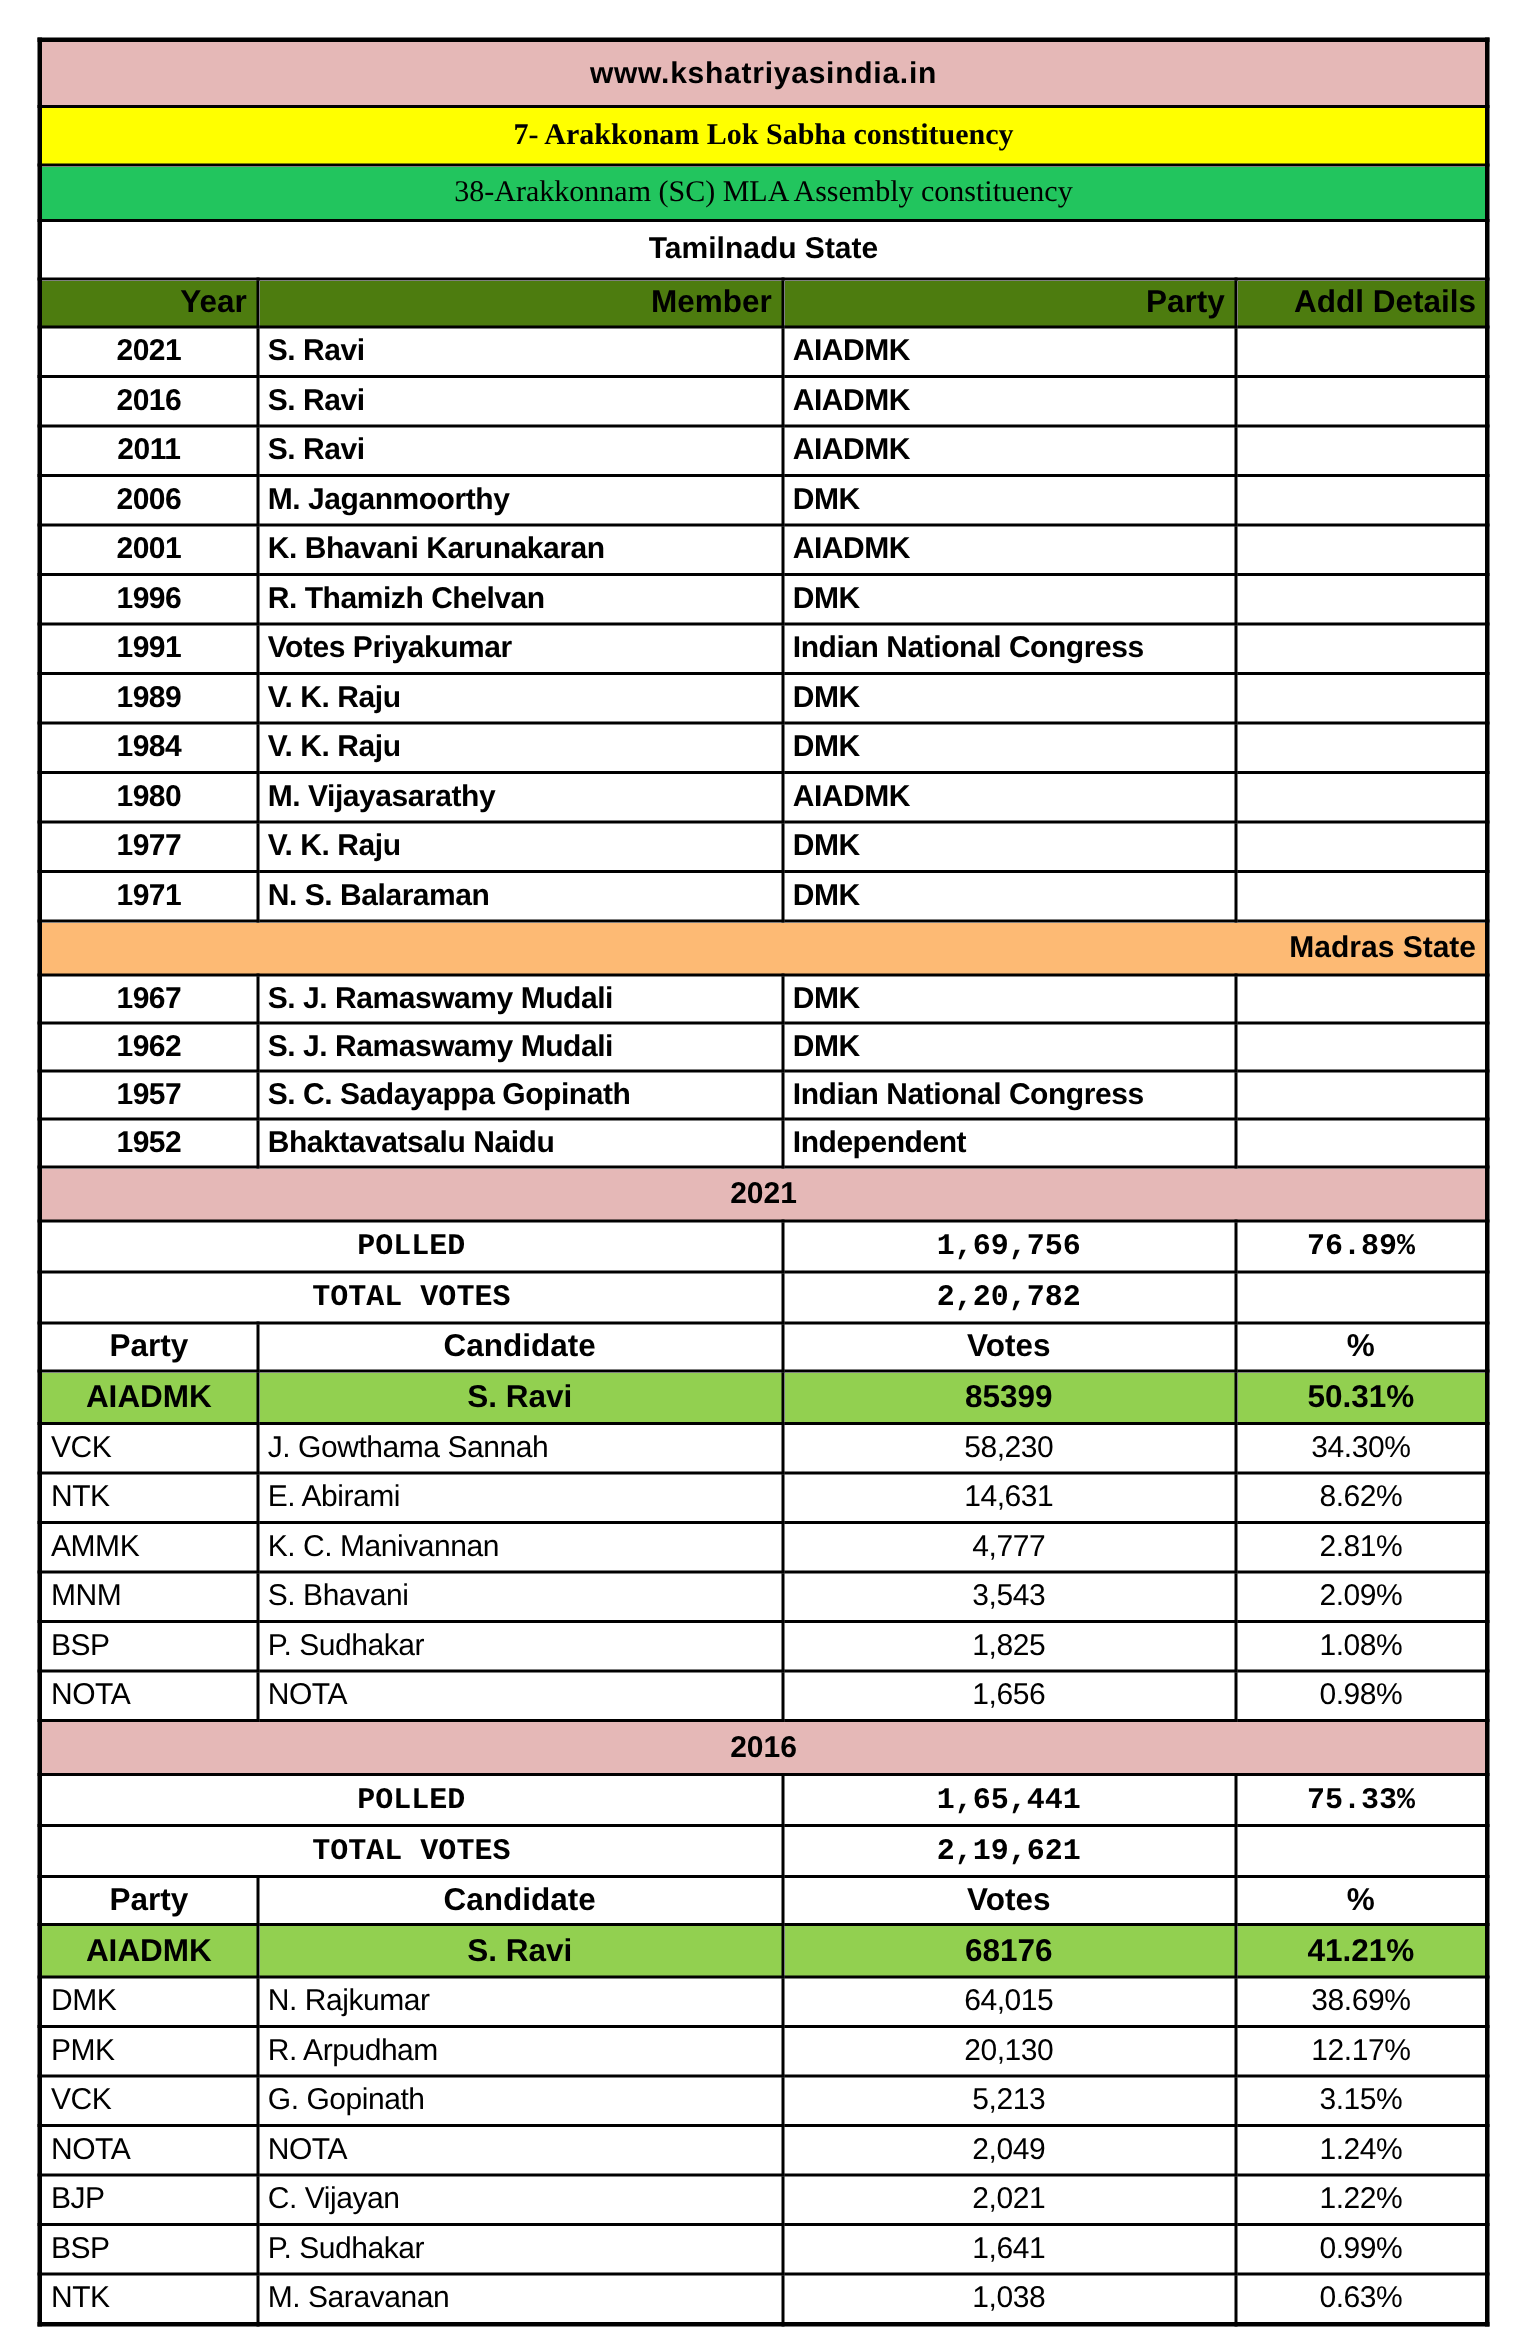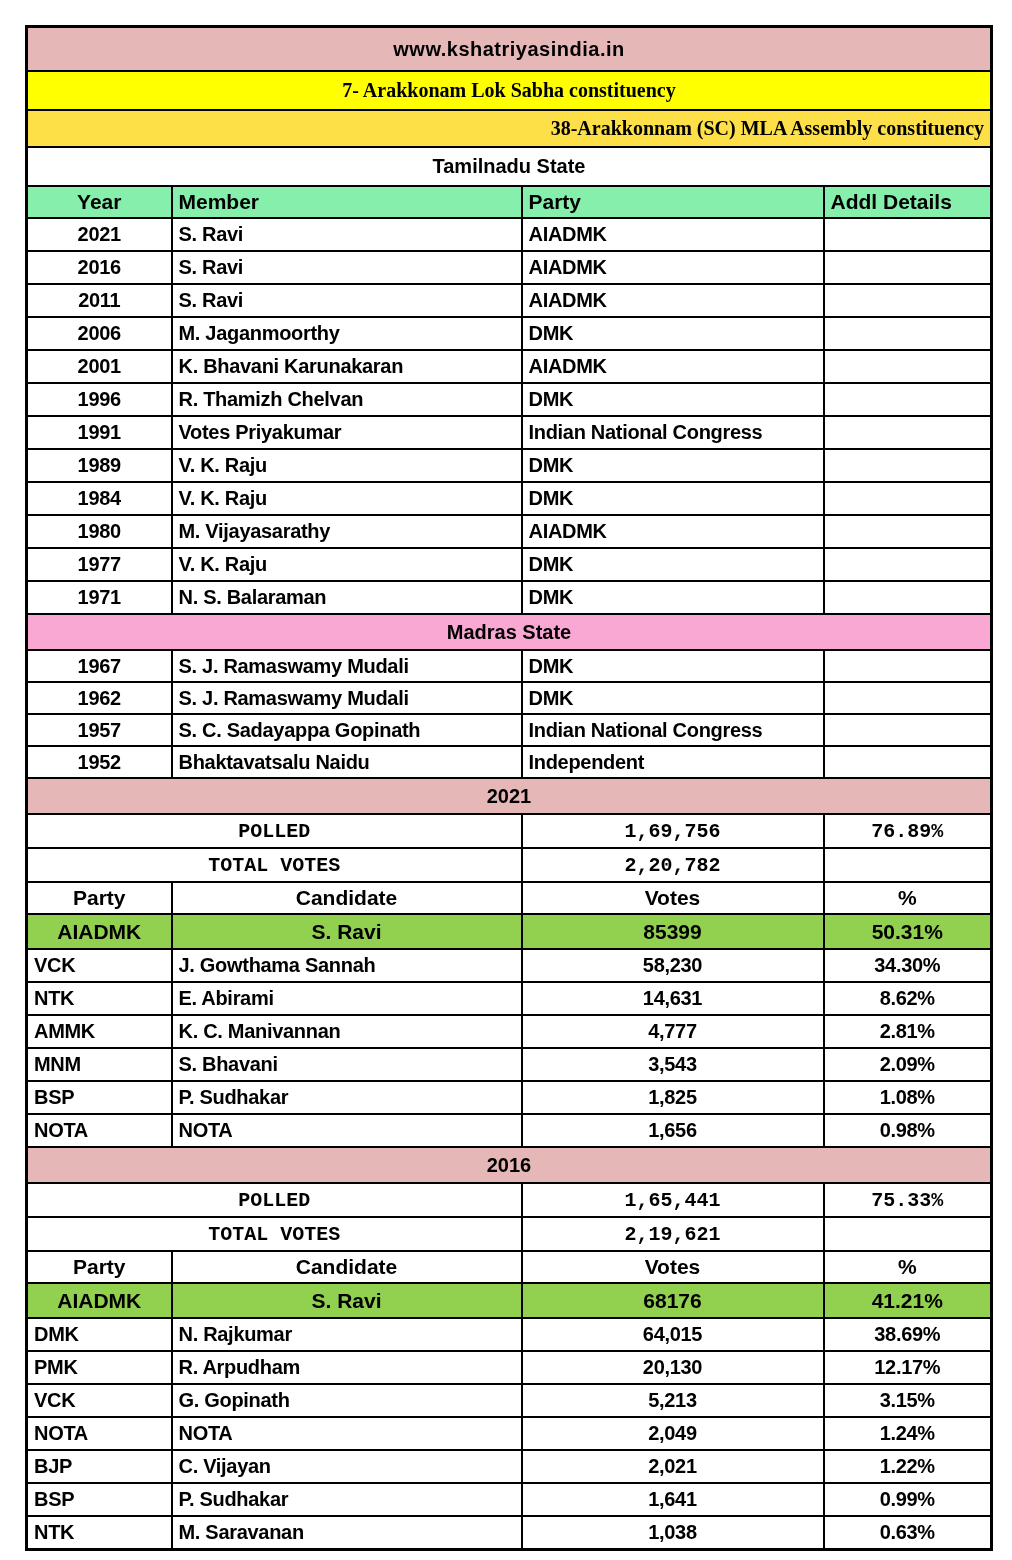--- a/index.html
+++ b/index.html
@@ -47,64 +47,65 @@
     height: 37px;
     background: #ffff00;
     text-align: center;
     font-family: "Liberation Serif", serif;
     font-weight: bold;
     font-size: 27px;
     margin-top: 45px;
   }
   td.title-green {
     height: 35px;
-    background: #fde047;
-    text-align: right;
+    background: #22c55e;
+    text-align: center;
     font-family: "Liberation Serif", serif;
-    font-weight: bold;
+    font-weight: normal;
     font-size: 27px;
   }
   td.title-white {
     height: 37px;
     background: #ffffff;
     text-align: center;
     font-weight: bold;
     font-size: 25px;
   }
   td.state-yellow {
     height: 34px;
-    background: #f9a8d4;
-    text-align: center;
+    background: #fdba74;
+    text-align: right;
     font-weight: bold;
     font-size: 25px;
     margin-left: 26px;
   }
   td.year-bar {
     height: 34px;
     background: #e5b8b7;
     text-align: center;
     font-weight: bold;
     font-size: 24px;
   }
 
   
   tr.mheader td {
     height: 30px;
-    background: #86efac;
+    background: #4d7c0f;
     font-weight: bold;
     font-size: 21px;
+    text-align: right;
   }
   tr.mrow td { height: 31px; font-weight: bold; letter-spacing: -0.3px; }
   tr.madras-row td { height: 30px; font-weight: bold; letter-spacing: -0.3px; }
 
   
   tr.summary td { height: 32px; font-weight: bold; font-size: 20px; font-family: Liberation Mono, monospace; }
   tr.cheader td { height: 30px; font-weight: bold; font-size: 21px; text-align: center; }
   tr.winner td { height: 33px; background: #92d050; font-weight: bold; font-size: 21px; text-align: center; }
-  tr.crow td { height: 31px; font-weight: bold; letter-spacing: -0.3px; }
+  tr.crow td { height: 31px; font-weight: normal; letter-spacing: -0.3px; }
 
   .c { text-align: center; }
   .l { text-align: left; }
 </style>
 </head>
 <body>
 
 <div class="sheet">
 <table class="main">
   <colgroup>

